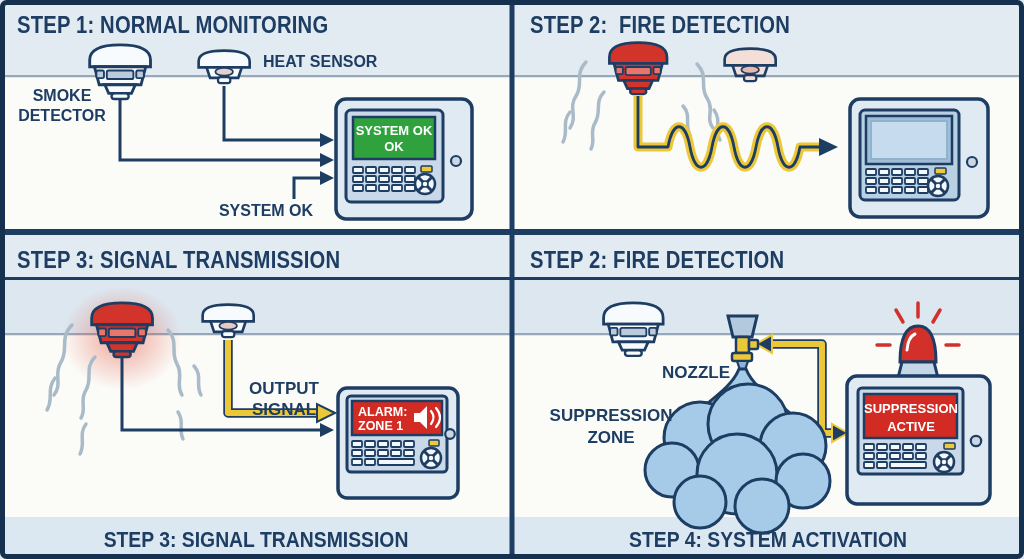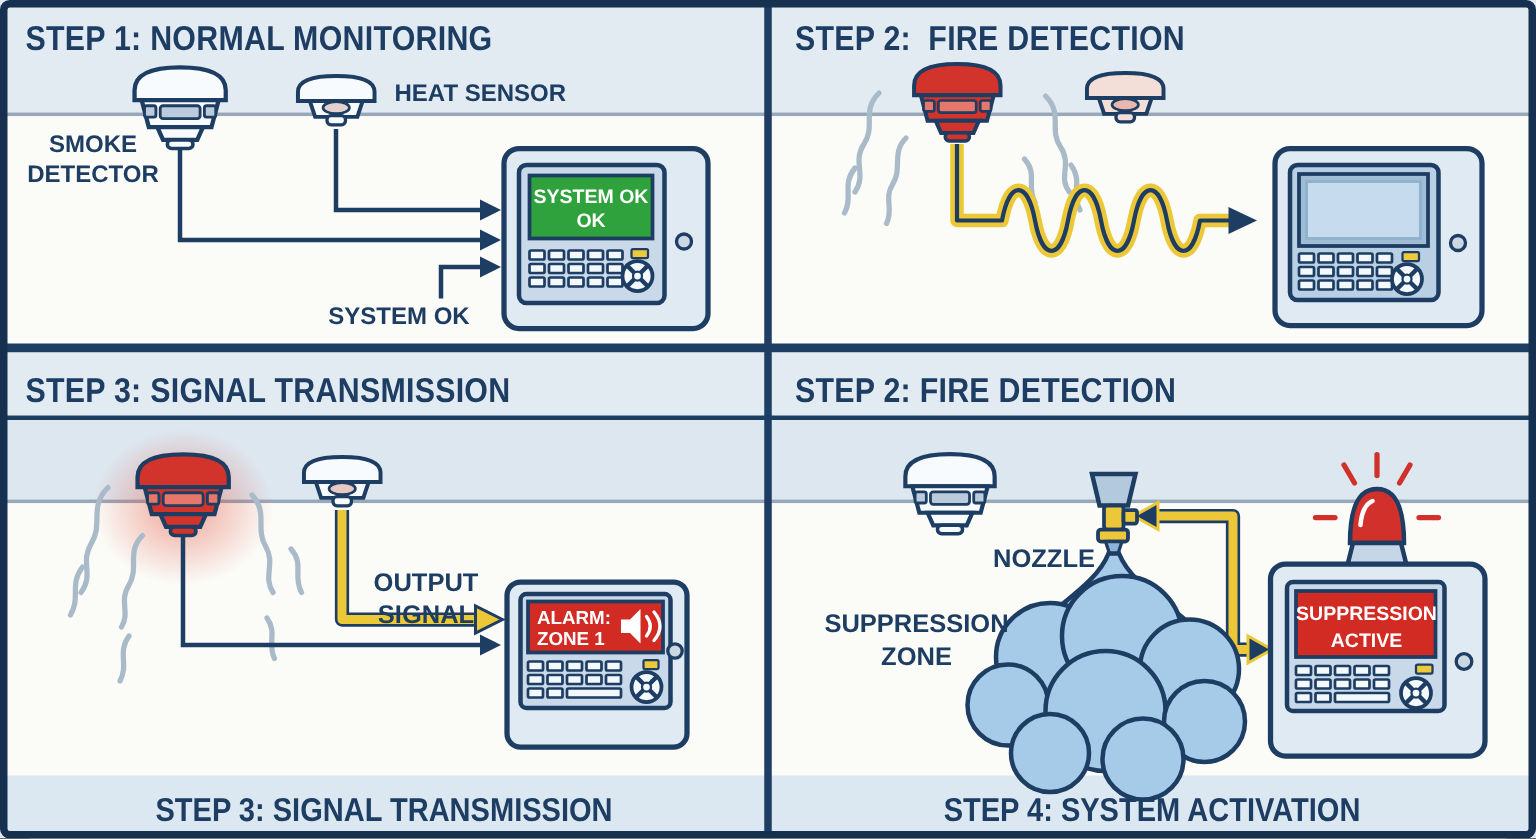--- a/index.html
+++ b/index.html
@@ -1,16 +1,16 @@
 <!DOCTYPE html>
 <html><head>
 <meta charset="utf-8">
 <style>
   html,body{margin:0;padding:0;background:#222;}
-  #stage{width:1024px;height:559px;position:relative;background:#fbfbf8;border-radius:21px;}
+  #stage{width:1024px;height:559px;position:relative;background:#fbfbf8;}
   svg{display:block}
   .hdr{font:700 23px "Liberation Sans",sans-serif;fill:#1d3d63;letter-spacing:.2px}
   .cap{font:700 22px "Liberation Sans",sans-serif;fill:#1d3d63}
   .lbl{font:700 16px "Liberation Sans",sans-serif;fill:#1d3d63}
   .lbl2{font:700 17px "Liberation Sans",sans-serif;fill:#1d3d63}
   .scr{font:700 13px "Liberation Sans",sans-serif;fill:#ffffff}
   .scrs{font:700 12.5px "Liberation Sans",sans-serif;fill:#ffffff}
   .btn{fill:#f3f8fc;stroke:#1d3d63;stroke-width:1.8}
   .wisp{fill:none;stroke:#a9bac9;stroke-width:3.5;stroke-linecap:round}
   .wire{fill:none;stroke:#1d3d63;stroke-width:3}

